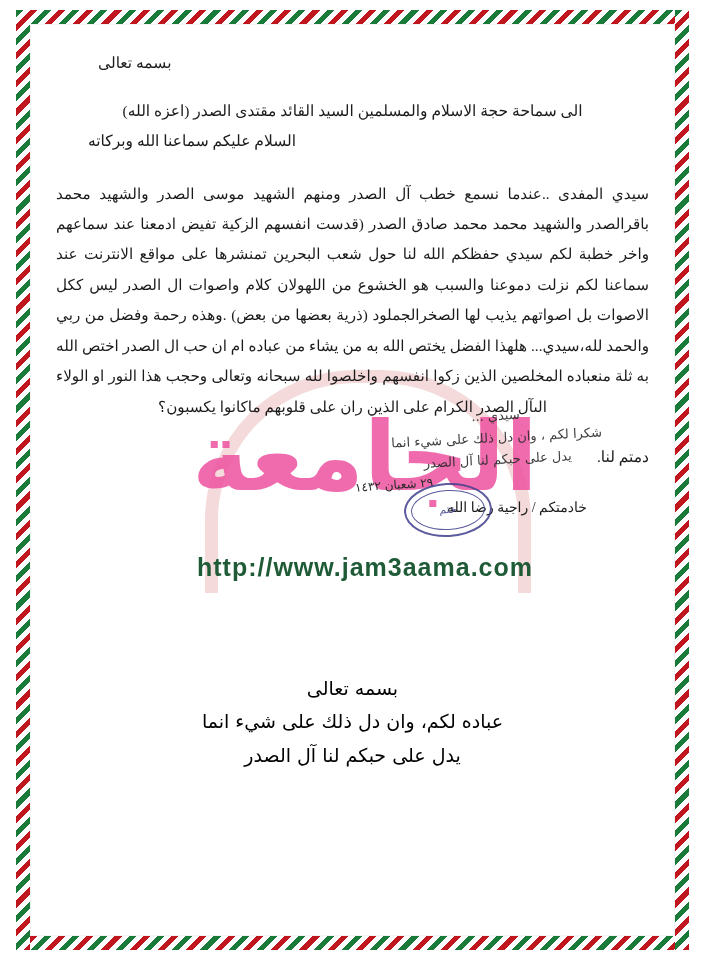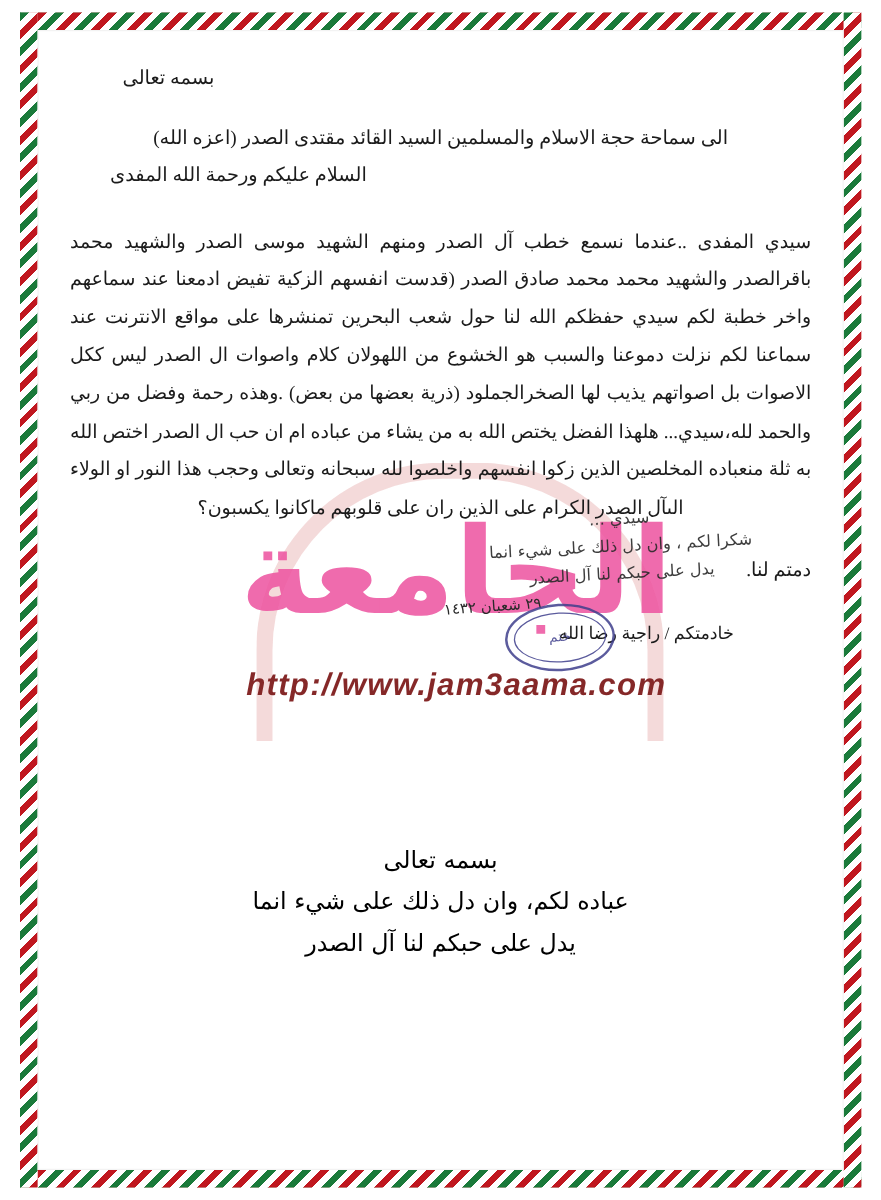--- a/index.html
+++ b/index.html
@@ -95,30 +95,29 @@
     font-size: 96px;
     font-weight: bold;
     color: #ec4899;
     opacity: .85;
     line-height: 1.1;
     white-space: nowrap;
   }
   .wm-url {
     position: absolute;
     left: 0;
-    top: 164px;
+    top: 183px;
     width: 430px;
     text-align: center;
     font-family: "Liberation Sans", sans-serif;
     font-size: 25px;
     font-weight: bold;
     letter-spacing: 1px;
-    color: #7f1d1d;
+    color: #14532d;
     white-space: nowrap;
-    font-style: italic;
   }
 
   
   .letter {
     position: absolute;
     left: 56px;
     top: 48px;
     width: 593px;
     color: #1b1b1b;
     font-size: 15.5px;
@@ -243,21 +242,21 @@
 
   <div class="watermark">
     <div class="wm-arch"></div>
     <div class="wm-script">الجامعة</div>
     <div class="wm-url">http://www.jam3aama.com</div>
   </div>
 
   <div class="letter">
     <div class="line-basmala">بسمه تعالى</div>
     <div class="line-address">الى سماحة حجة الاسلام والمسلمين السيد القائد مقتدى الصدر (اعزه الله)</div>
-    <div class="line-greeting">السلام عليكم ورحمة الله المفدى</div>
+    <div class="line-greeting">السلام عليكم سماعنا الله وبركاته</div>
     <p class="body-par">سيدي المفدى ..عندما نسمع خطب آل الصدر ومنهم الشهيد موسى الصدر والشهيد محمد باقرالصدر والشهيد محمد محمد صادق الصدر (قدست انفسهم الزكية تفيض ادمعنا عند سماعهم واخر خطبة لكم سيدي حفظكم الله لنا حول شعب البحرين تمنشرها على مواقع الانترنت عند سماعنا لكم نزلت دموعنا والسبب هو الخشوع من اللهولان كلام واصوات ال الصدر ليس ككل الاصوات بل اصواتهم يذيب لها الصخرالجملود (ذرية بعضها من بعض) .وهذه رحمة وفضل من ربي والحمد لله،سيدي... هلهذا الفضل يختص الله به من يشاء من عباده ام ان حب ال الصدر اختص الله به ثلة منعباده المخلصين الذين زكوا انفسهم واخلصوا لله سبحانه وتعالى وحجب هذا النور او الولاء الىآل الصدر الكرام على الذين ران على قلوبهم ماكانوا يكسبون؟</p>
     <div class="line-closing">دمتم لنا.</div>
     <div class="line-sign">خادمتكم / راجية رضا الله</div>
   </div>
 
   <div class="handwriting">
     <div class="hw-line">سيدي ...</div>
     <div class="hw-line">شكرا لكم ، وان دل ذلك على شيء انما</div>
     <div class="hw-line">يدل على حبكم لنا آل الصدر</div>
   </div>

